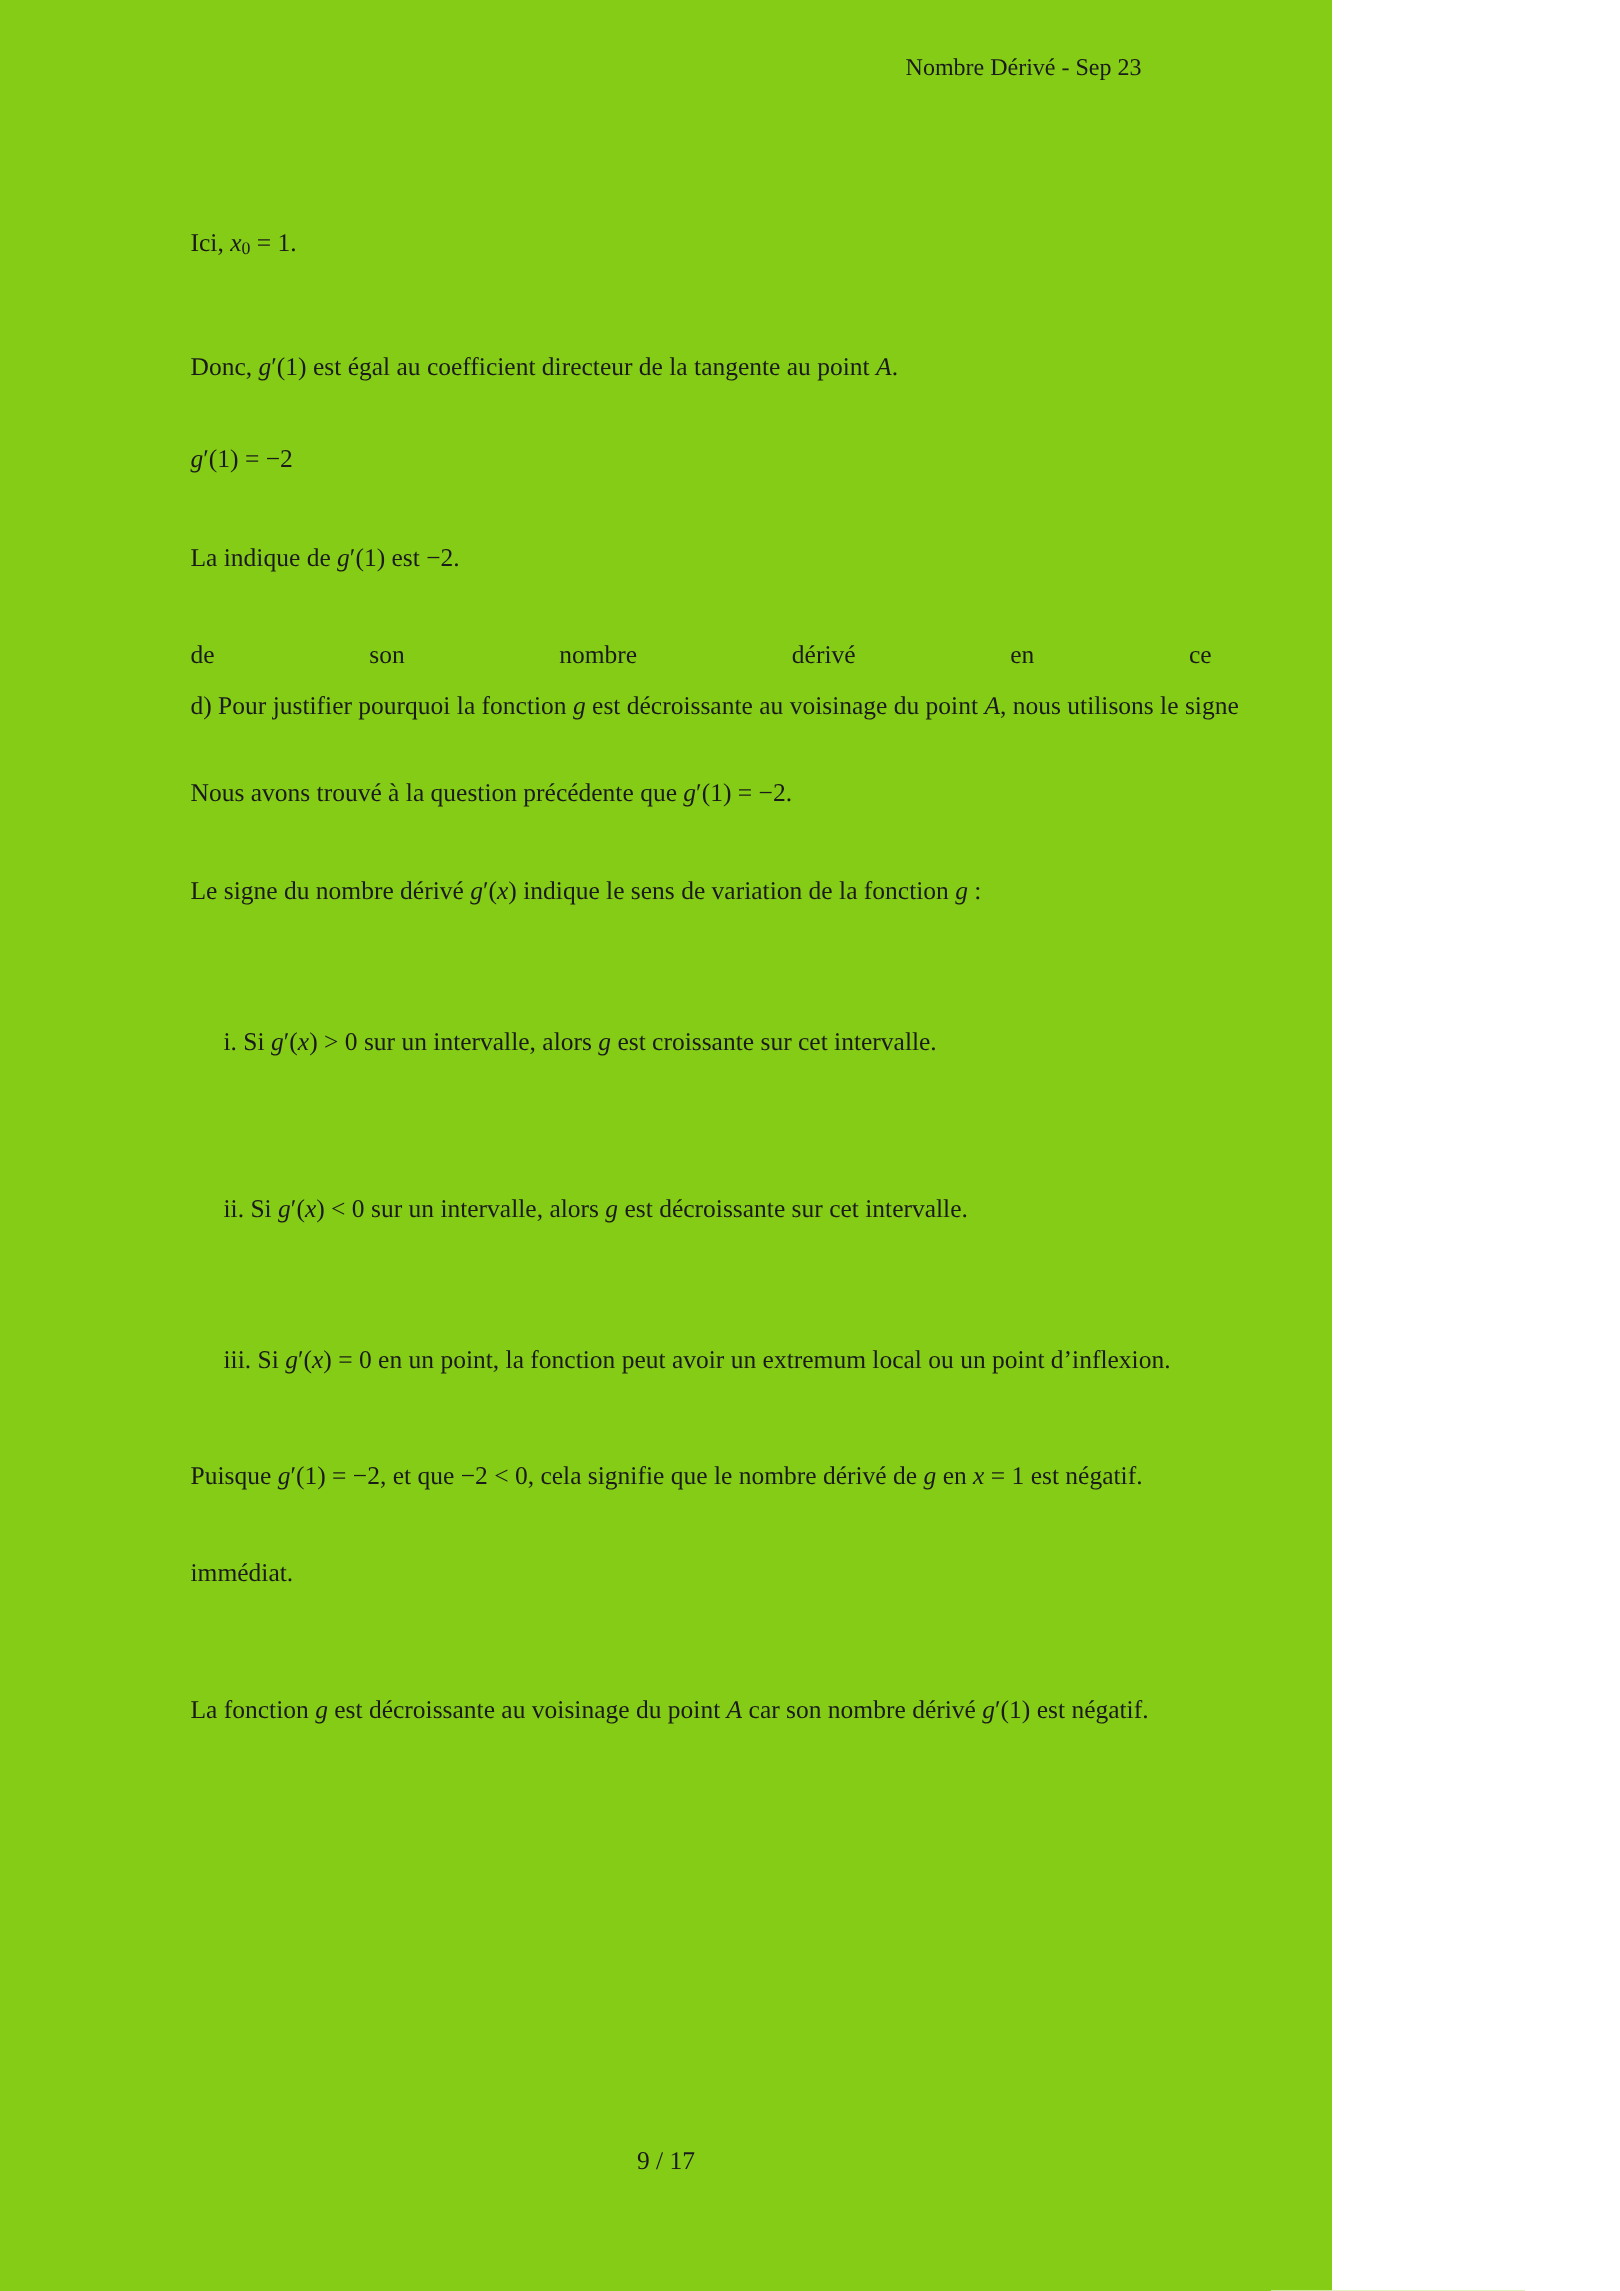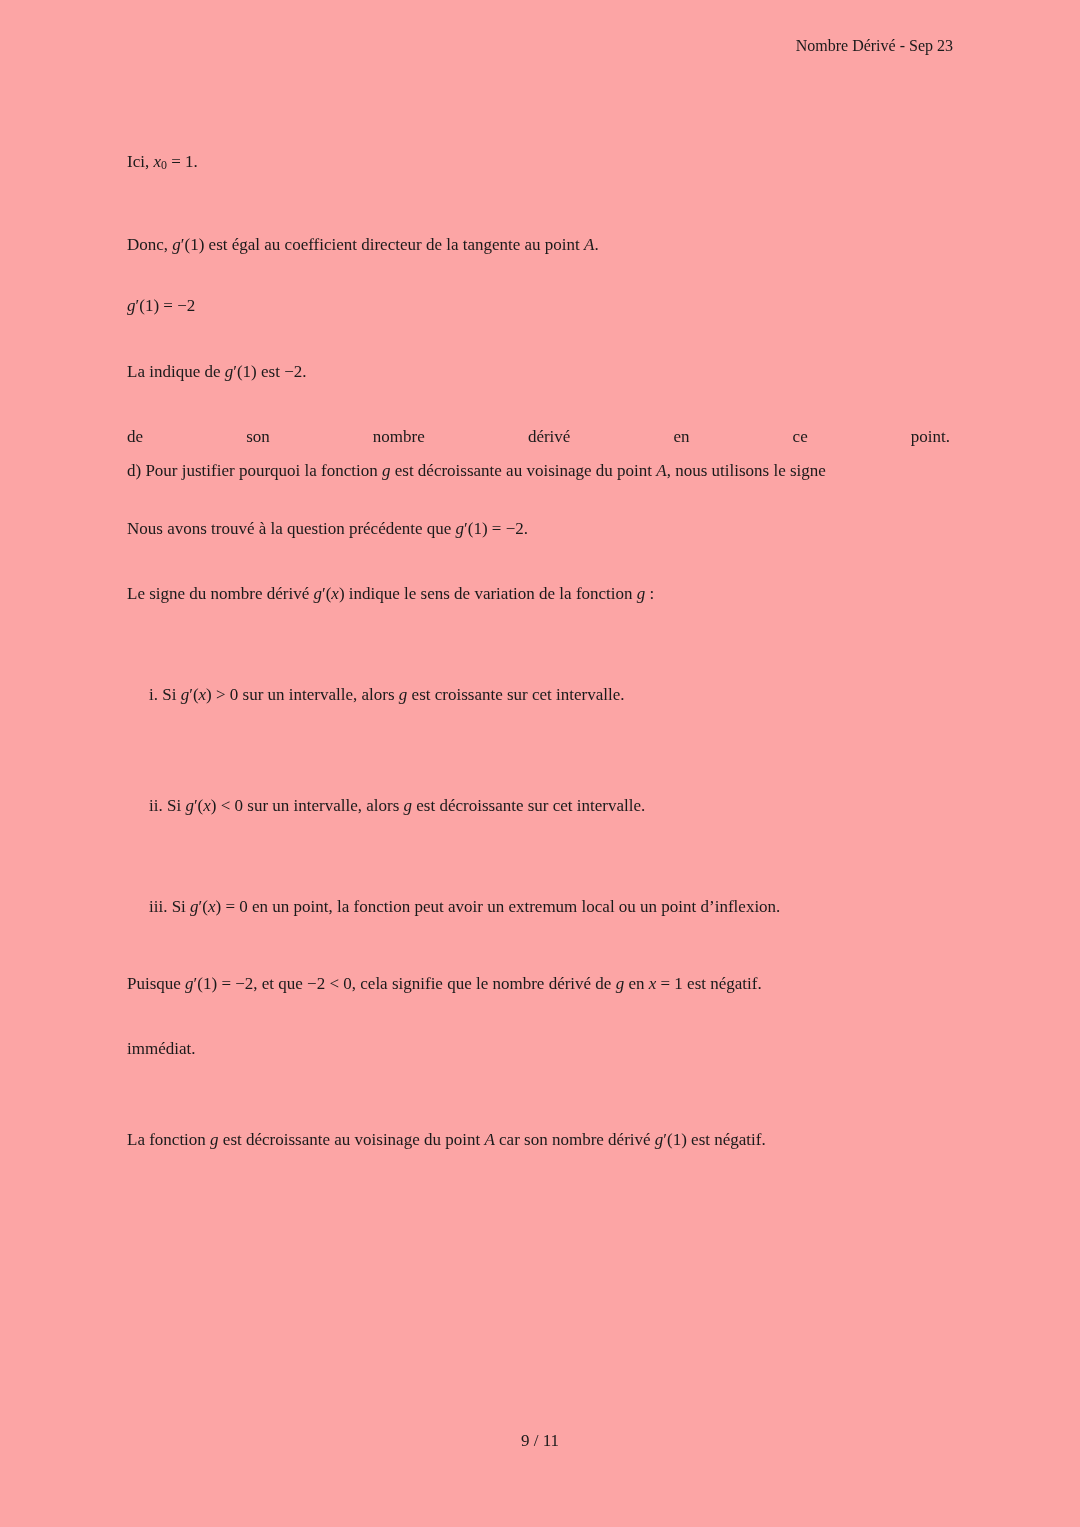--- a/index.html
+++ b/index.html
@@ -2,23 +2,23 @@
 <html><head>
 <meta charset="utf-8">
 <style>
   html, body {
     margin: 0;
     padding: 0;
     background: #ffffff;
   }
   .page {
     position: relative;
-    width: 1080px;
+    width: 888px;
     height: 1527px;
-    background: #fca5a5;
+    background: #84cc16;
     color: #1a1a1a;
     font-family: "Liberation Serif", "DejaVu Serif", serif;
     overflow: hidden;
   }
   .header {
     position: absolute;
     top: 36px;
     right: 127px;
     font-size: 16px;
     line-height: 20px;
@@ -120,14 +120,14 @@
         <div class="line"><span>Puisque </span><span class="math">g</span><span>′(1) = −2, et que −2 &lt; 0, cela signifie que le nombre dérivé de </span><span class="math">g</span><span> en </span><span class="math">x</span><span> = 1 est négatif.</span></div>
       </div>
       <div class="block justify">
         <div class="line"><span>immédiat.</span></div>
       </div>
       <div class="block">
         <div class="line"><span>La fonction </span><span class="math">g</span><span> est décroissante au voisinage du point </span><span class="math">A</span><span> car son nombre dérivé </span><span class="math">g</span><span>′(1) est négatif.</span></div>
       </div>
     </div>
 
-  <div class="footer">9 / 11</div>
+  <div class="footer">9 / 17</div>
 </div>
 
 </body></html>

